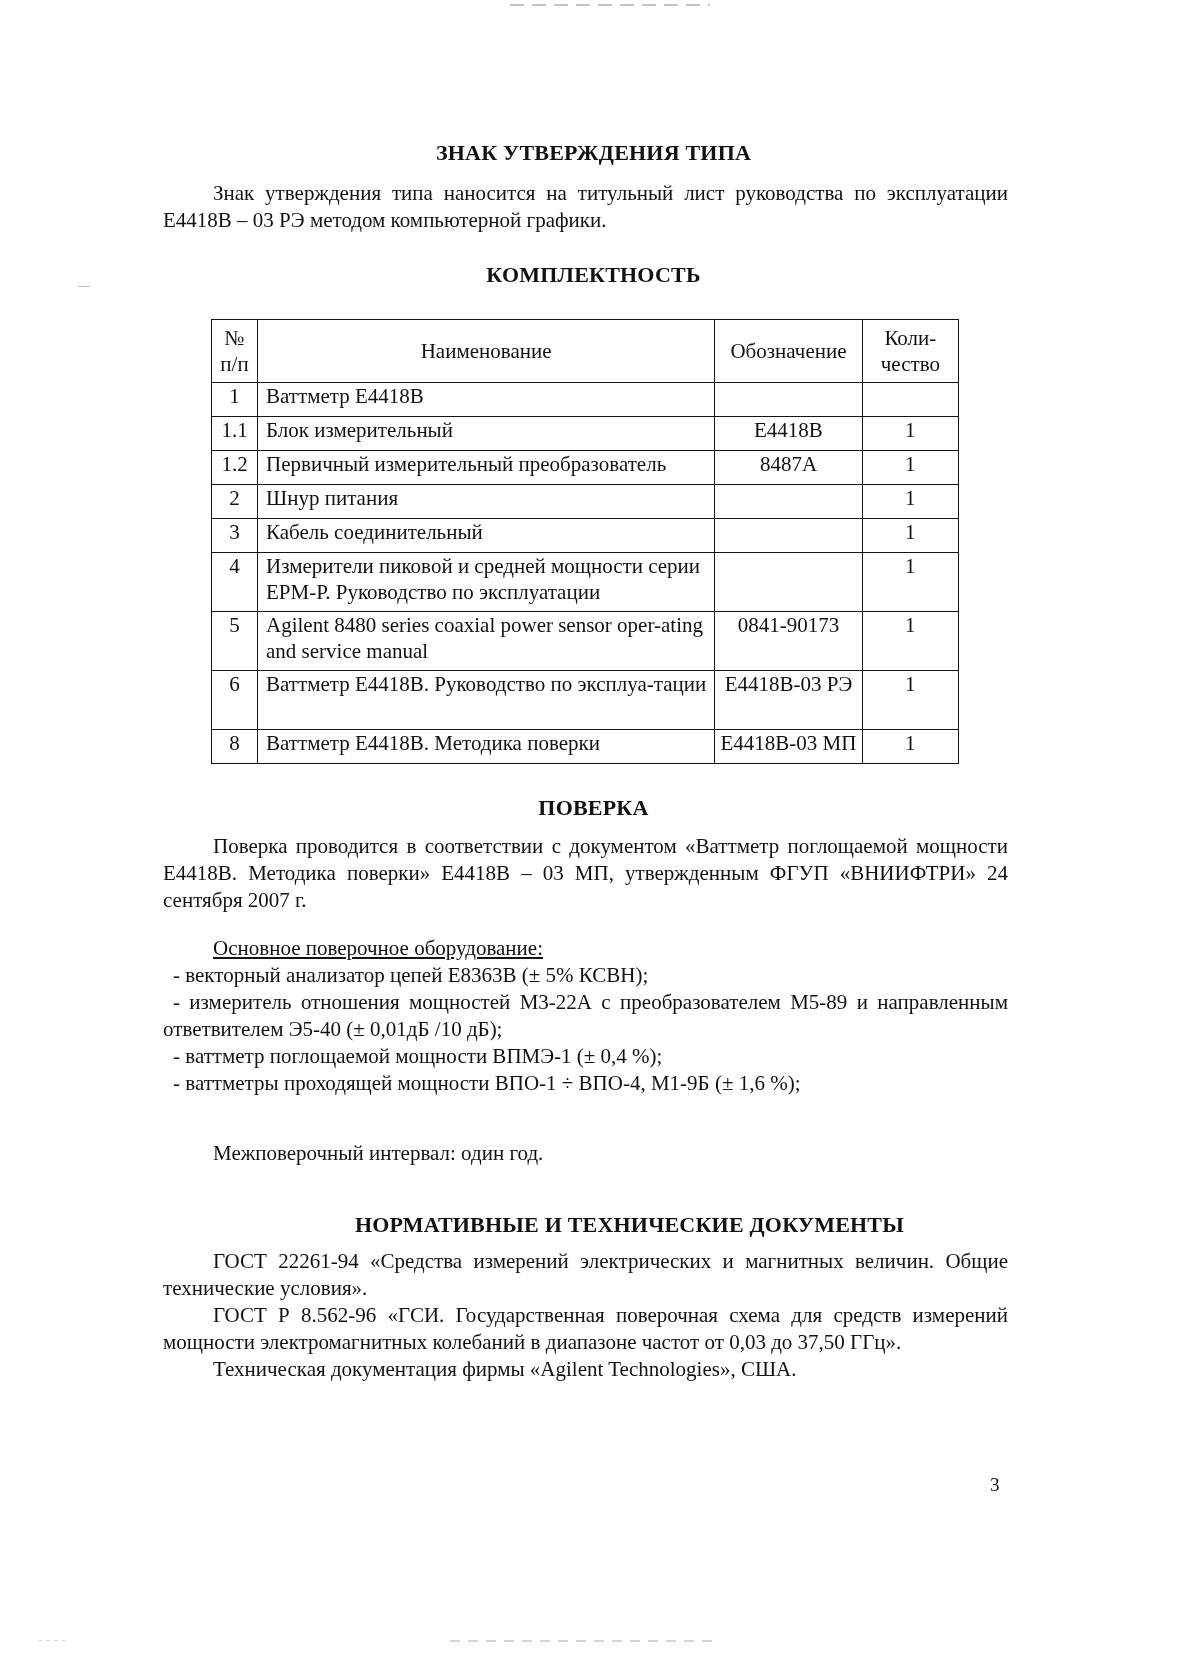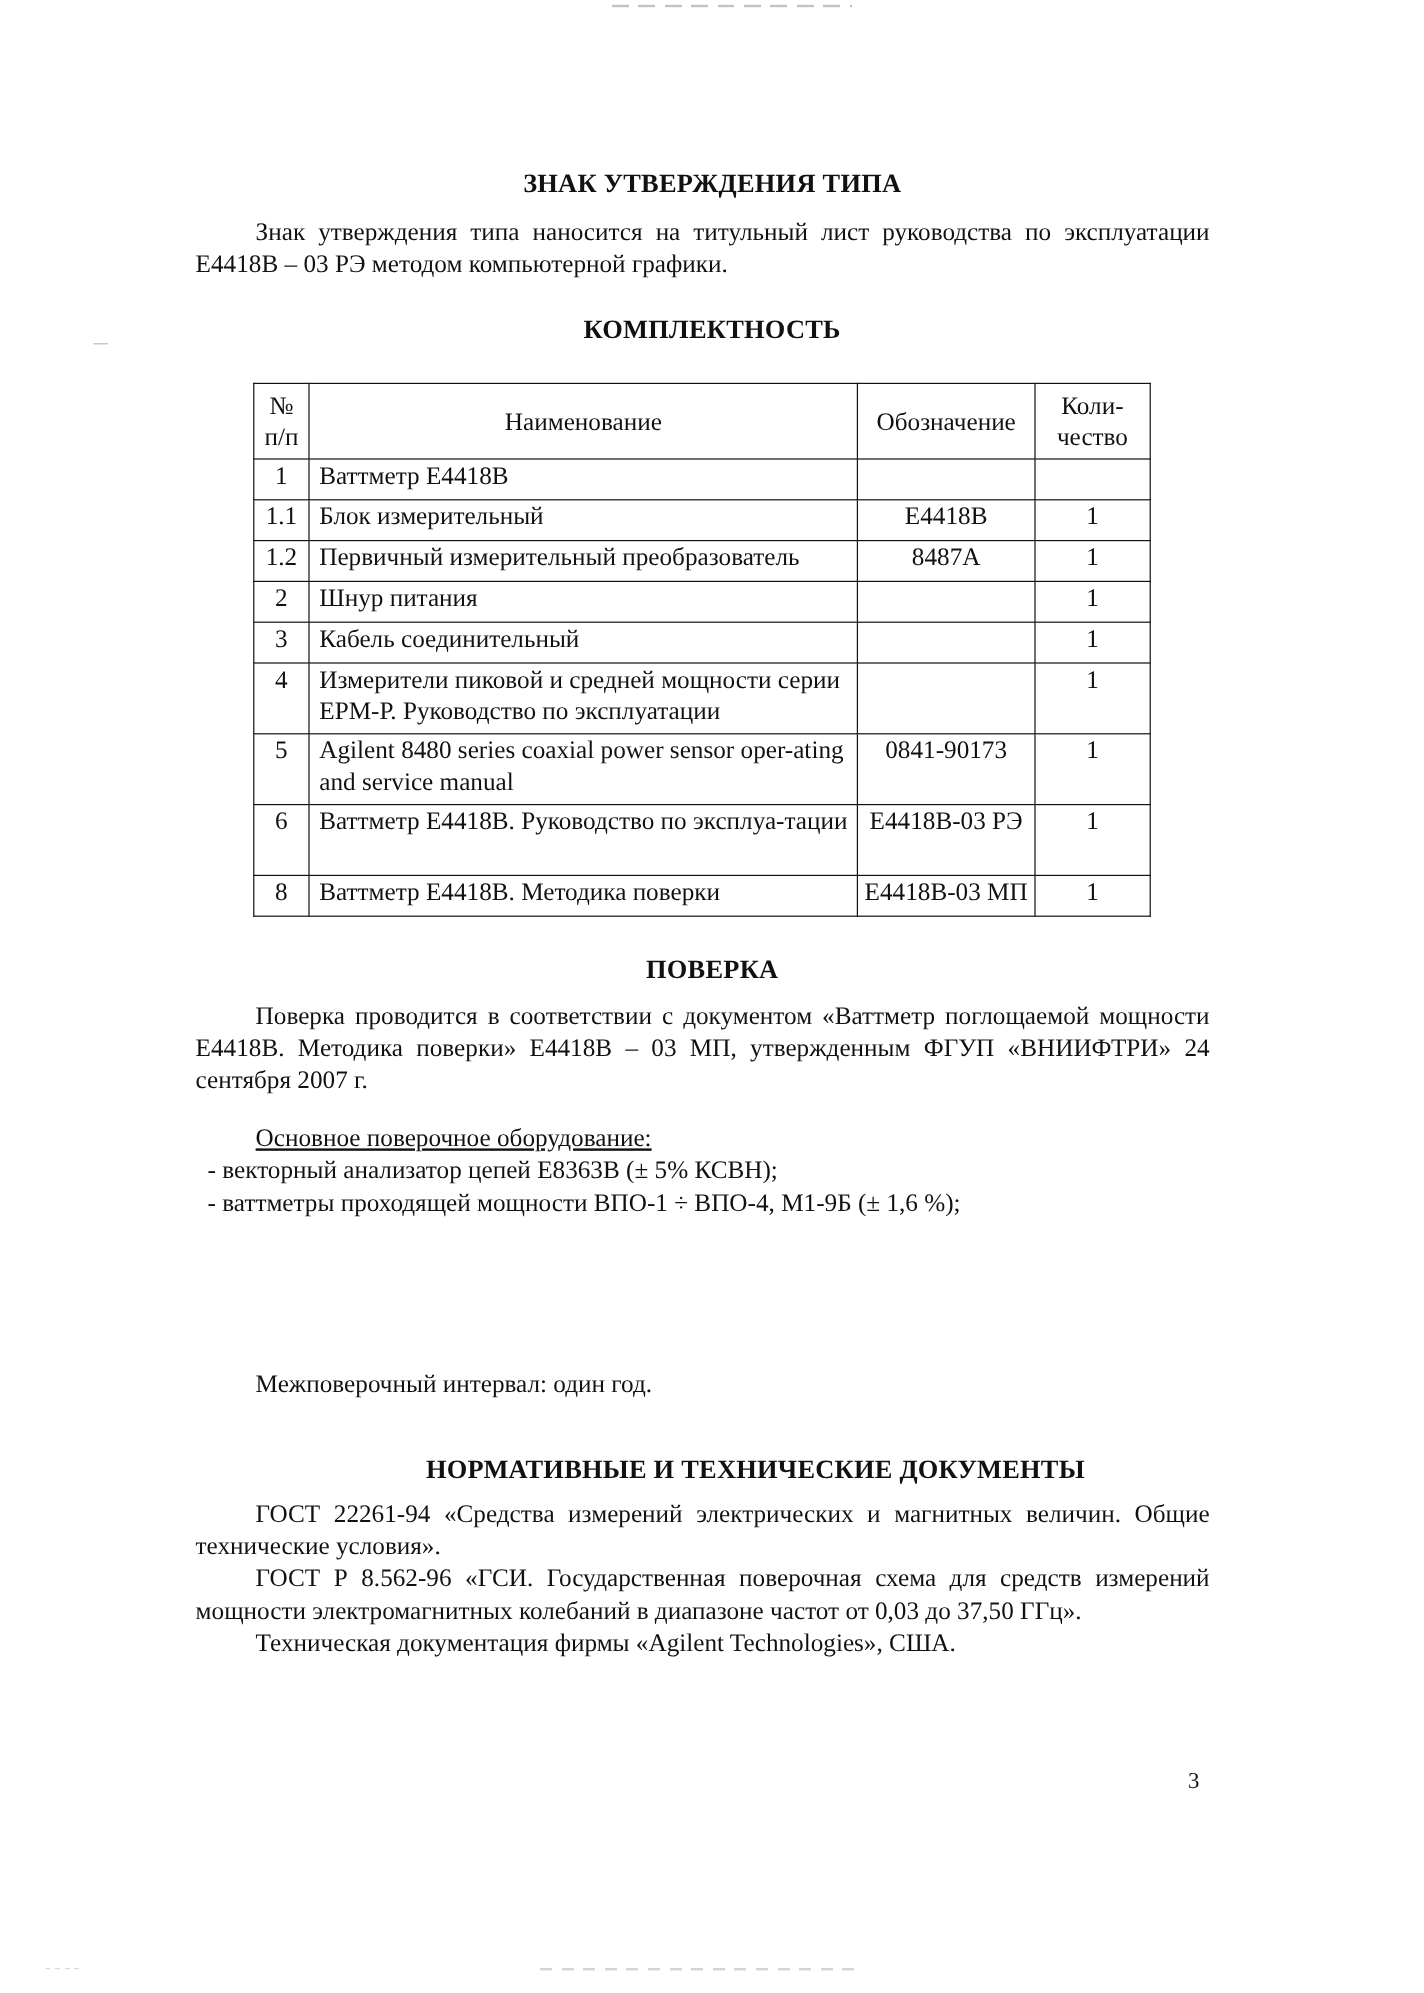--- a/index.html
+++ b/index.html
@@ -128,20 +128,22 @@
   </table>
 
 <div class="heading" style="top:795px;">ПОВЕРКА</div>
 <div class="para indent" style="top:833px;">Поверка проводится в соответствии с документом «Ваттметр поглощаемой мощности Е4418В. Методика поверки» Е4418В – 03 МП, утвержденным ФГУП «ВНИИФТРИ» 24 сентября 2007 г.</div>
 
 <div class="para" style="top:935px; padding-left:50px; width:795px;">
   <span class="underline">Основное поверочное оборудование:</span>
 </div>
 <div class="para" style="top:962px;">
   <div style="padding-left:10px;">- векторный анализатор цепей Е8363В (± 5% КСВН);</div>
+  <div style="text-indent:10px;">- измеритель отношения мощностей М3-22А с преобразователем М5-89 и направленным ответвителем Э5-40 (± 0,01дБ /10 дБ);</div>
+  <div style="padding-left:10px;">- ваттметр поглощаемой мощности ВПМЭ-1 (± 0,4 %);</div>
   <div style="padding-left:10px;">- ваттметры проходящей мощности ВПО-1 ÷ ВПО-4, М1-9Б (± 1,6 %);</div>
 </div>
 
 <div class="para indent" style="top:1140px;">Межповерочный интервал: один год.</div>
 
 <div class="heading" style="top:1212px;margin-left:36px;">НОРМАТИВНЫЕ И ТЕХНИЧЕСКИЕ ДОКУМЕНТЫ</div>
 <div class="para" style="top:1248px;">
   <div class="indent">ГОСТ 22261-94 «Средства измерений электрических и магнитных величин. Общие технические условия».</div>
   <div class="indent">ГОСТ Р 8.562-96  «ГСИ.  Государственная поверочная схема для средств измерений мощности электромагнитных колебаний в диапазоне частот от 0,03 до 37,50 ГГц».</div>
   <div class="indent">Техническая документация фирмы «Agilent Technologies», США.</div>

